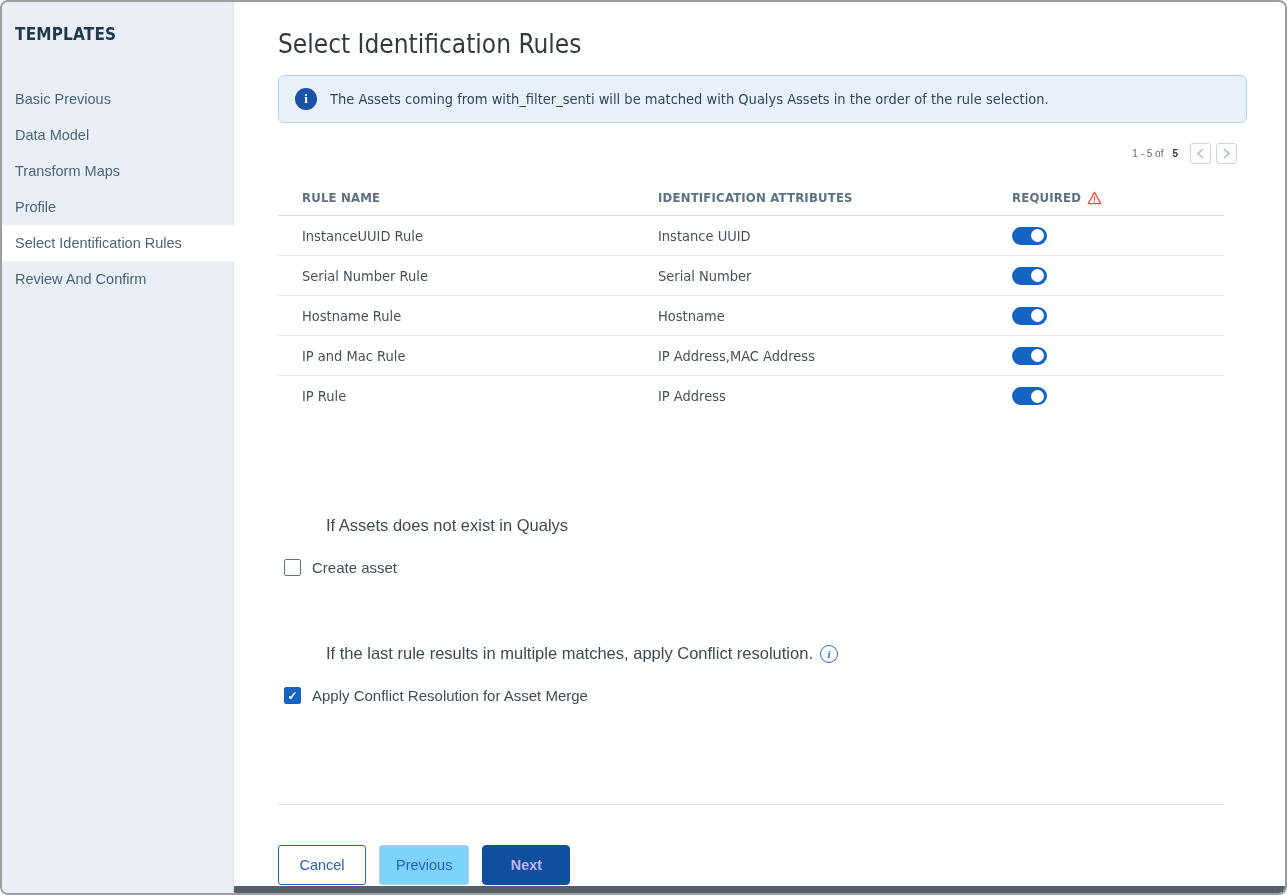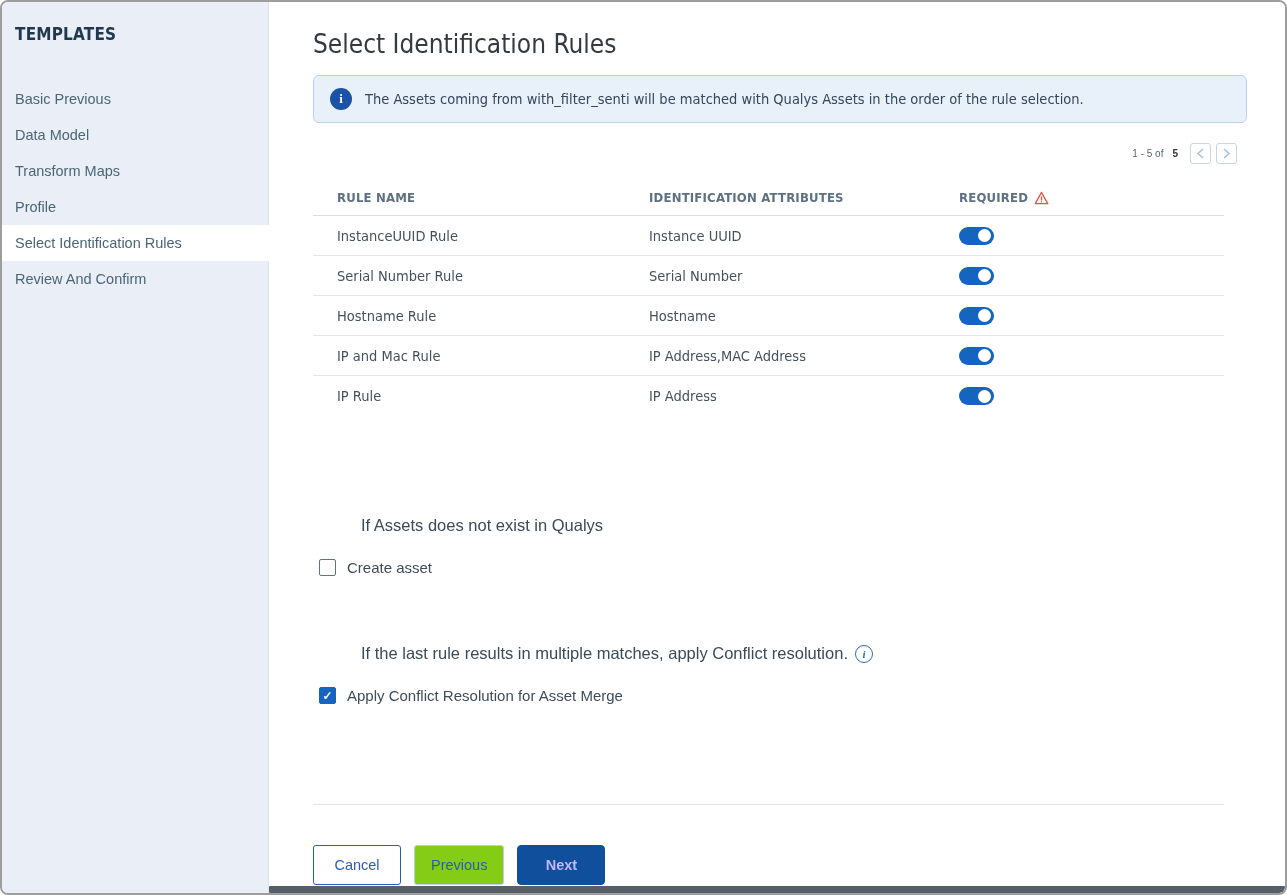--- a/index.html
+++ b/index.html
@@ -6,21 +6,21 @@
   html,body { width:1287px; height:895px; background:#fff; font-family:"Liberation Sans", sans-serif; }
 
   .window {
     width:1287px; height:895px;
     border:2px solid #9d9d9d; border-radius:8px;
     display:flex; overflow:hidden; background:#fff;
   }
 
   
   .sidebar {
-    width:267px; flex-shrink:0;
+    width:232px; flex-shrink:0;
     background:#e9eef7;
     border-right:1px solid #dde3ea;
     padding-top:22px;
   }
   .sidebar-title {
     padding:0 13px;
     font-family:"DejaVu Sans", sans-serif; font-stretch:condensed;
     font-size:17px; font-weight:700; color:#20394c; letter-spacing:.2px;
   }
   .nav { margin-top:37px; }
@@ -67,21 +67,21 @@
     width:21px; height:21px; border:1px solid #ccd5dd; border-radius:3px;
     background:#fff; display:flex; align-items:center; justify-content:center;
     cursor:pointer;
   }
   .page-btn svg { stroke:#a6c2da; }
 
   
   .rules-table { margin-top:26px; margin-right:23px; }
   .t-row {
     display:grid; grid-template-columns:312px 310px 1fr;
-    padding-left:24px; align-items:center;
+    padding-left:24px; align-items:center;gap:44px;
   }
   .t-head {
     padding-bottom:10px; border-bottom:1px solid #d9dde2;
   }
   .t-head .th {
     font-family:"DejaVu Sans", sans-serif; font-stretch:condensed;
     font-size:13px; font-weight:700; color:#5d7183; letter-spacing:.2px;
     display:flex; align-items:center; gap:6px;
   }
   .t-body .t-row { height:40px; border-bottom:1px solid #e4e7ea; }
@@ -131,21 +131,21 @@
   
   .footer-divider { margin-top:100px; margin-right:23px; border:none; border-top:1px solid #e0e3e7; }
   .footer-buttons { margin-top:40px; display:flex; gap:13px; }
   .btn {
     min-width:88px; height:40px; padding:0 16px;
     border-radius:3px; font-size:14.5px; cursor:pointer;
     display:flex; align-items:center; justify-content:center;
     font-family:"Liberation Sans", sans-serif;
   }
   .btn-cancel { background:#fff; border:1px solid #2a5db5; color:#2a5db5; }
-  .btn-previous { background:#84cc16; border:1px solid #b9cfe8; color:#2a5db5;text-align:right; }
+  .btn-previous { background:#7dd3fc; border:1px solid #b9cfe8; color:#2a5db5;text-align:right; }
   .btn-next { background:#0f4f9b; border:1px solid #0f4f9b; color:#c4b5fd; font-weight:600; border-radius:4px; }
 
   .h-scrollbar {
     position:absolute; left:0; right:0; bottom:0; height:7px;
     background:#565e67; border-radius:1px;
   }
 </style>
 </head>
 <body>
 

